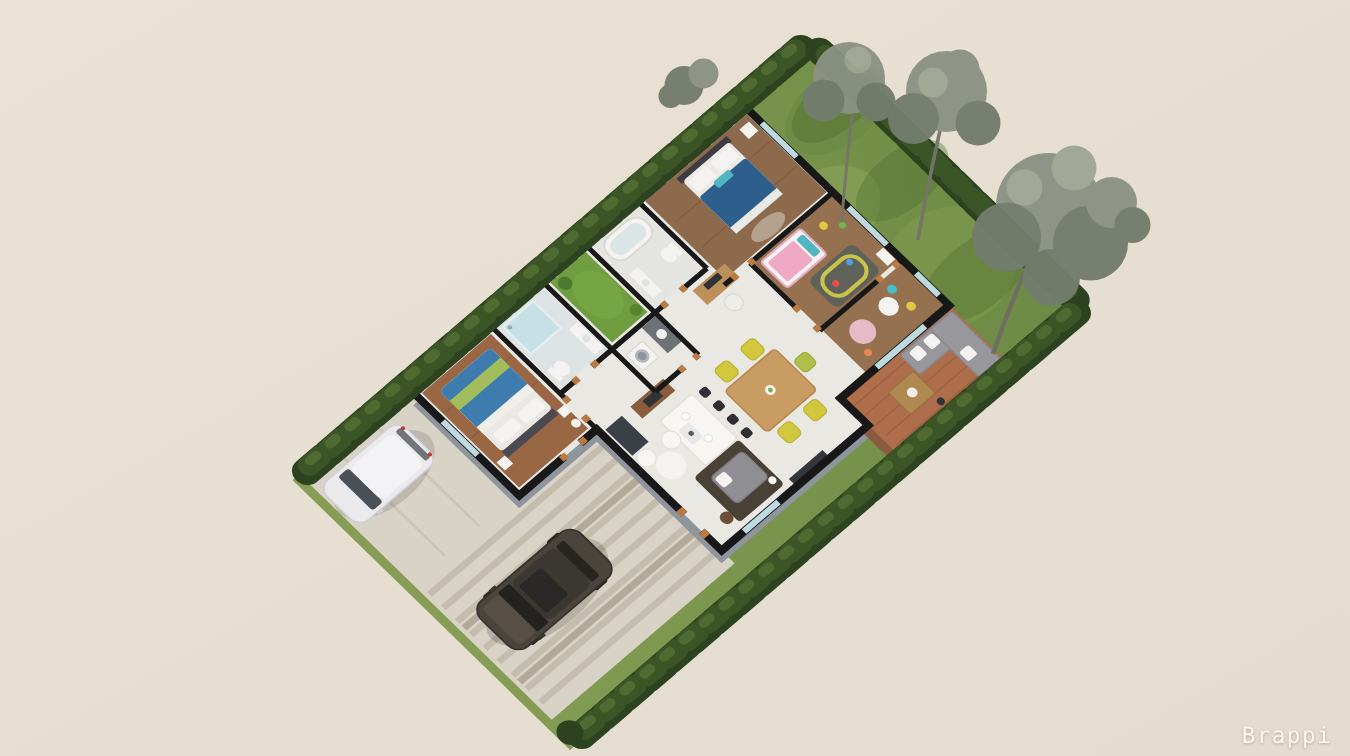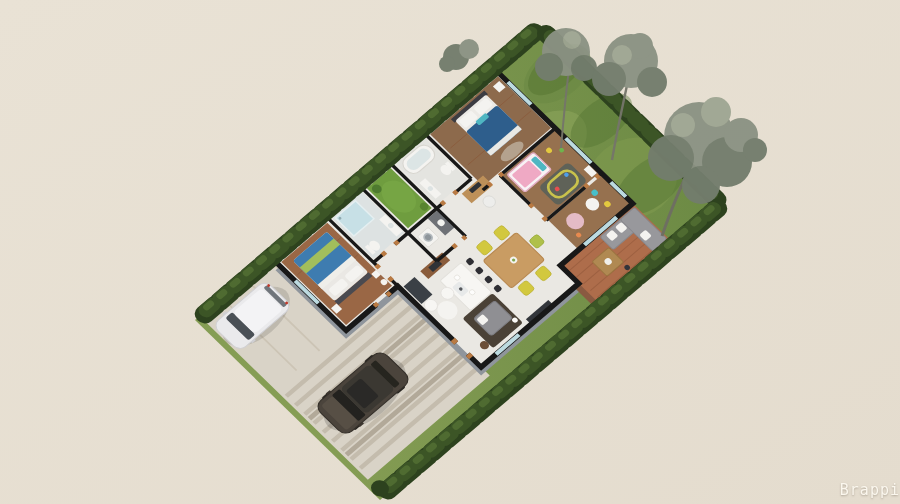--- a/index.html
+++ b/index.html
@@ -1,19 +1,19 @@
 <!DOCTYPE html>
 <html><head>
 <meta charset="utf-8">
 <style>
   html,body{margin:0;padding:0;background:#E7E0D3;}
   .stage{position:relative;width:900px;height:504px;overflow:hidden;background:#E7E0D3;
          font-family:"DejaVu Sans",sans-serif;}
   .stage svg{position:absolute;left:0;top:0;}
-  .watermark{position:absolute;right:0;bottom:5px;
+  .watermark{position:absolute;right:12px;bottom:5px;
     font-family:"DejaVu Sans Mono",monospace;font-size:15px;letter-spacing:1px;
     color:#FBF7EE;text-shadow:0 1px 2px rgba(110,100,85,.45);}
   
   .wall{fill:none;stroke:#181818;stroke-width:.34;stroke-linejoin:miter}
   .win{fill:none;stroke:#181818;stroke-width:.22}
   .glass{fill:none;stroke:#BCDAE0;stroke-width:.26}
   .jamb{fill:#B97A43}
   .wht{fill:#F4F3F0}
   .hedge{fill:none;stroke:#2D421E;stroke-width:1.2;stroke-dasharray:1 .28;stroke-linecap:round}
   .hedgeB{fill:none;stroke:#3C5526;stroke-width:.9;stroke-dasharray:.65 .55;stroke-linecap:round}

